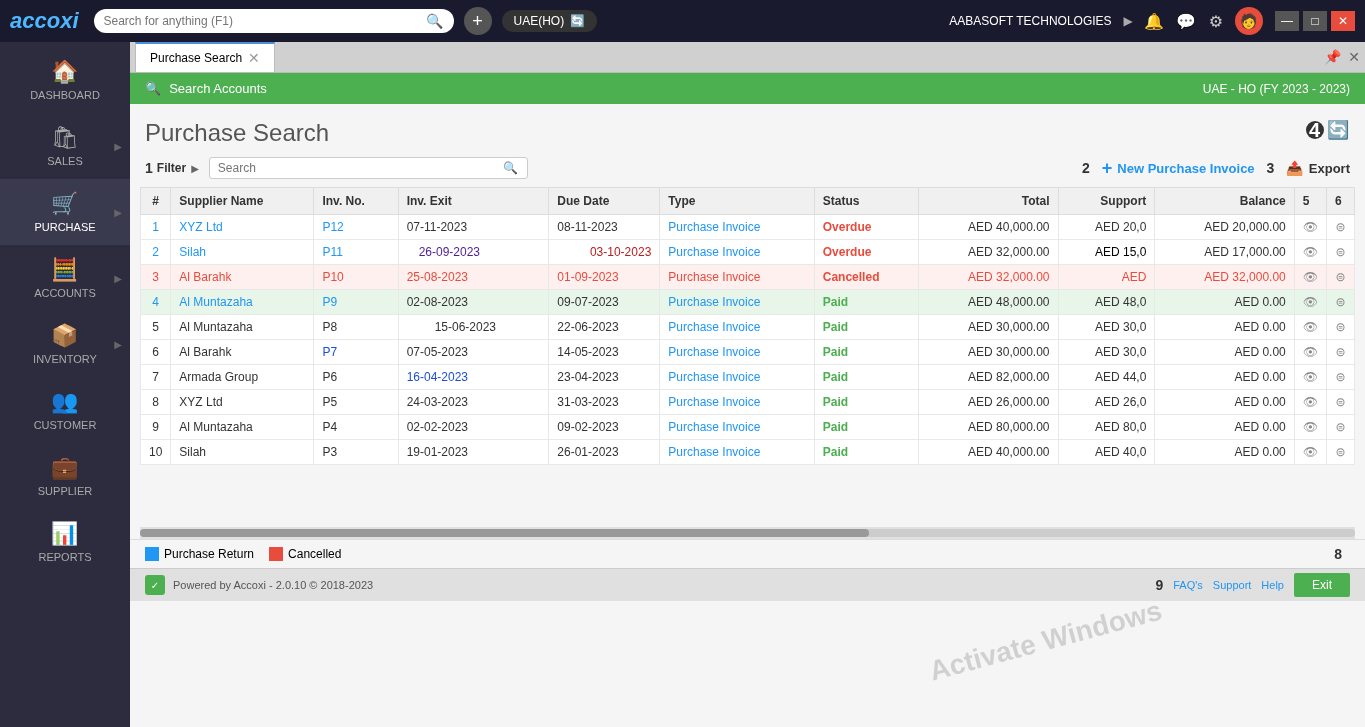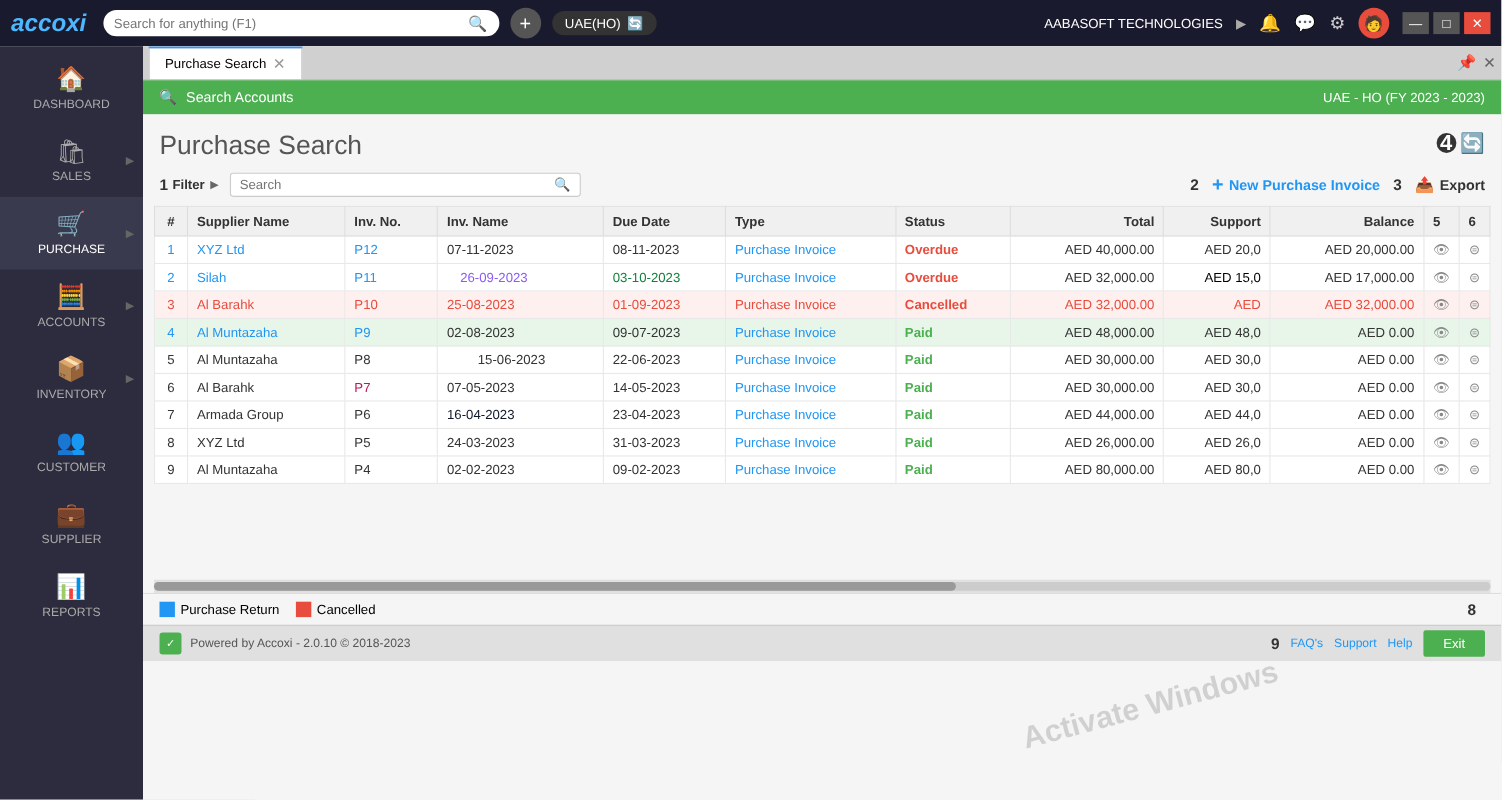--- a/index.html
+++ b/index.html
@@ -261,21 +261,21 @@
           </div>
         </div>
 
         <div class="table-container" style="max-height:340px;">
           <table>
             <thead>
               <tr>
                 <th class="row-num">#</th>
                 <th>Supplier Name</th>
                 <th>Inv. No.</th>
-                <th>Inv. Name</th>
+                <th>Inv. Exit</th>
                 <th>Due Date</th>
                 <th>Type</th>
                 <th>Status</th>
                 <th class="amount-right">Total</th>
                 <th class="amount-right">Support</th>
                 <th class="balance-right">Balance</th>
                 <th style="width:28px;">
                   <span style="font-weight:bold;color:#333;">5</span>
                 </th>
                 <th style="width:28px;">
@@ -299,22 +299,22 @@
         <span style="color:#888;">👁</span>
       </td>
       <td style="text-align:center;cursor:pointer;">
         <span style="color:#888;">⊜</span>
       </td>
     </tr>
                 <tr>
       <td class="row-num" style="color:#2196f3;">2</td>
       <td style="color:#2196f3;cursor:pointer;">Silah</td>
       <td style="color:#2196f3;cursor:pointer;">P11</td>
-      <td style="color:#8b5cf6;padding-left:20px;">26-09-2023</td>
-      <td style="color:#15803d;">03-10-2023</td>
+      <td style="color:#4c1d95;padding-left:20px;">26-09-2023</td>
+      <td style="color:#b91c1c;text-align:right;">03-10-2023</td>
       <td style="color:#2196f3;">Purchase Invoice</td>
       <td style="color:#e74c3c;font-weight:bold;">Overdue</td>
       <td class="amount-right" style="color:#333;">AED 32,000.00</td>
       <td class="amount-right" style="color:#000000;">AED 15,0</td>
       <td class="balance-right" style="color:#333;">AED 17,000.00</td>
       <td style="text-align:center;cursor:pointer;">
         <span style="color:#888;">👁</span>
       </td>
       <td style="text-align:center;cursor:pointer;">
         <span style="color:#888;">⊜</span>
@@ -370,44 +370,44 @@
       <td style="text-align:center;cursor:pointer;">
         <span style="color:#888;">👁</span>
       </td>
       <td style="text-align:center;cursor:pointer;">
         <span style="color:#888;">⊜</span>
       </td>
     </tr>
                 <tr>
       <td class="row-num" style="color:#333;">6</td>
       <td style="color:#333;cursor:pointer;">Al Barahk</td>
-      <td style="color:#be185d;cursor:pointer;">P7</td>
+      <td style="color:#1d4ed8;cursor:pointer;">P7</td>
       <td style="color:#333;">07-05-2023</td>
       <td style="color:#333;">14-05-2023</td>
       <td style="color:#2196f3;">Purchase Invoice</td>
       <td style="color:#4caf50;font-weight:bold;">Paid</td>
       <td class="amount-right" style="color:#333;">AED 30,000.00</td>
       <td class="amount-right" style="color:#333;">AED 30,0</td>
       <td class="balance-right" style="color:#333;">AED 0.00</td>
       <td style="text-align:center;cursor:pointer;">
         <span style="color:#888;">👁</span>
       </td>
       <td style="text-align:center;cursor:pointer;">
         <span style="color:#888;">⊜</span>
       </td>
     </tr>
                 <tr>
       <td class="row-num" style="color:#333;">7</td>
       <td style="color:#333;cursor:pointer;">Armada Group</td>
       <td style="color:#333;cursor:pointer;">P6</td>
-      <td style="color:#0f172a;">16-04-2023</td>
+      <td style="color:#1d4ed8;">16-04-2023</td>
       <td style="color:#333;">23-04-2023</td>
       <td style="color:#2196f3;">Purchase Invoice</td>
       <td style="color:#4caf50;font-weight:bold;">Paid</td>
-      <td class="amount-right" style="color:#333;">AED 44,000.00</td>
+      <td class="amount-right" style="color:#333;">AED 82,000.00</td>
       <td class="amount-right" style="color:#333;">AED 44,0</td>
       <td class="balance-right" style="color:#333;">AED 0.00</td>
       <td style="text-align:center;cursor:pointer;">
         <span style="color:#888;">👁</span>
       </td>
       <td style="text-align:center;cursor:pointer;">
         <span style="color:#888;">⊜</span>
       </td>
     </tr>
                 <tr>
@@ -431,20 +431,38 @@
                 <tr>
       <td class="row-num" style="color:#333;">9</td>
       <td style="color:#333;cursor:pointer;">Al Muntazaha</td>
       <td style="color:#333;cursor:pointer;">P4</td>
       <td style="color:#333;">02-02-2023</td>
       <td style="color:#333;">09-02-2023</td>
       <td style="color:#2196f3;">Purchase Invoice</td>
       <td style="color:#4caf50;font-weight:bold;">Paid</td>
       <td class="amount-right" style="color:#333;">AED 80,000.00</td>
       <td class="amount-right" style="color:#333;">AED 80,0</td>
+      <td class="balance-right" style="color:#333;">AED 0.00</td>
+      <td style="text-align:center;cursor:pointer;">
+        <span style="color:#888;">👁</span>
+      </td>
+      <td style="text-align:center;cursor:pointer;">
+        <span style="color:#888;">⊜</span>
+      </td>
+    </tr>
+                <tr>
+      <td class="row-num" style="color:#333;">10</td>
+      <td style="color:#333;cursor:pointer;">Silah</td>
+      <td style="color:#333;cursor:pointer;">P3</td>
+      <td style="color:#333;">19-01-2023</td>
+      <td style="color:#333;">26-01-2023</td>
+      <td style="color:#2196f3;">Purchase Invoice</td>
+      <td style="color:#4caf50;font-weight:bold;">Paid</td>
+      <td class="amount-right" style="color:#333;">AED 40,000.00</td>
+      <td class="amount-right" style="color:#333;">AED 40,0</td>
       <td class="balance-right" style="color:#333;">AED 0.00</td>
       <td style="text-align:center;cursor:pointer;">
         <span style="color:#888;">👁</span>
       </td>
       <td style="text-align:center;cursor:pointer;">
         <span style="color:#888;">⊜</span>
       </td>
     </tr>
               </tbody>
           </table>

